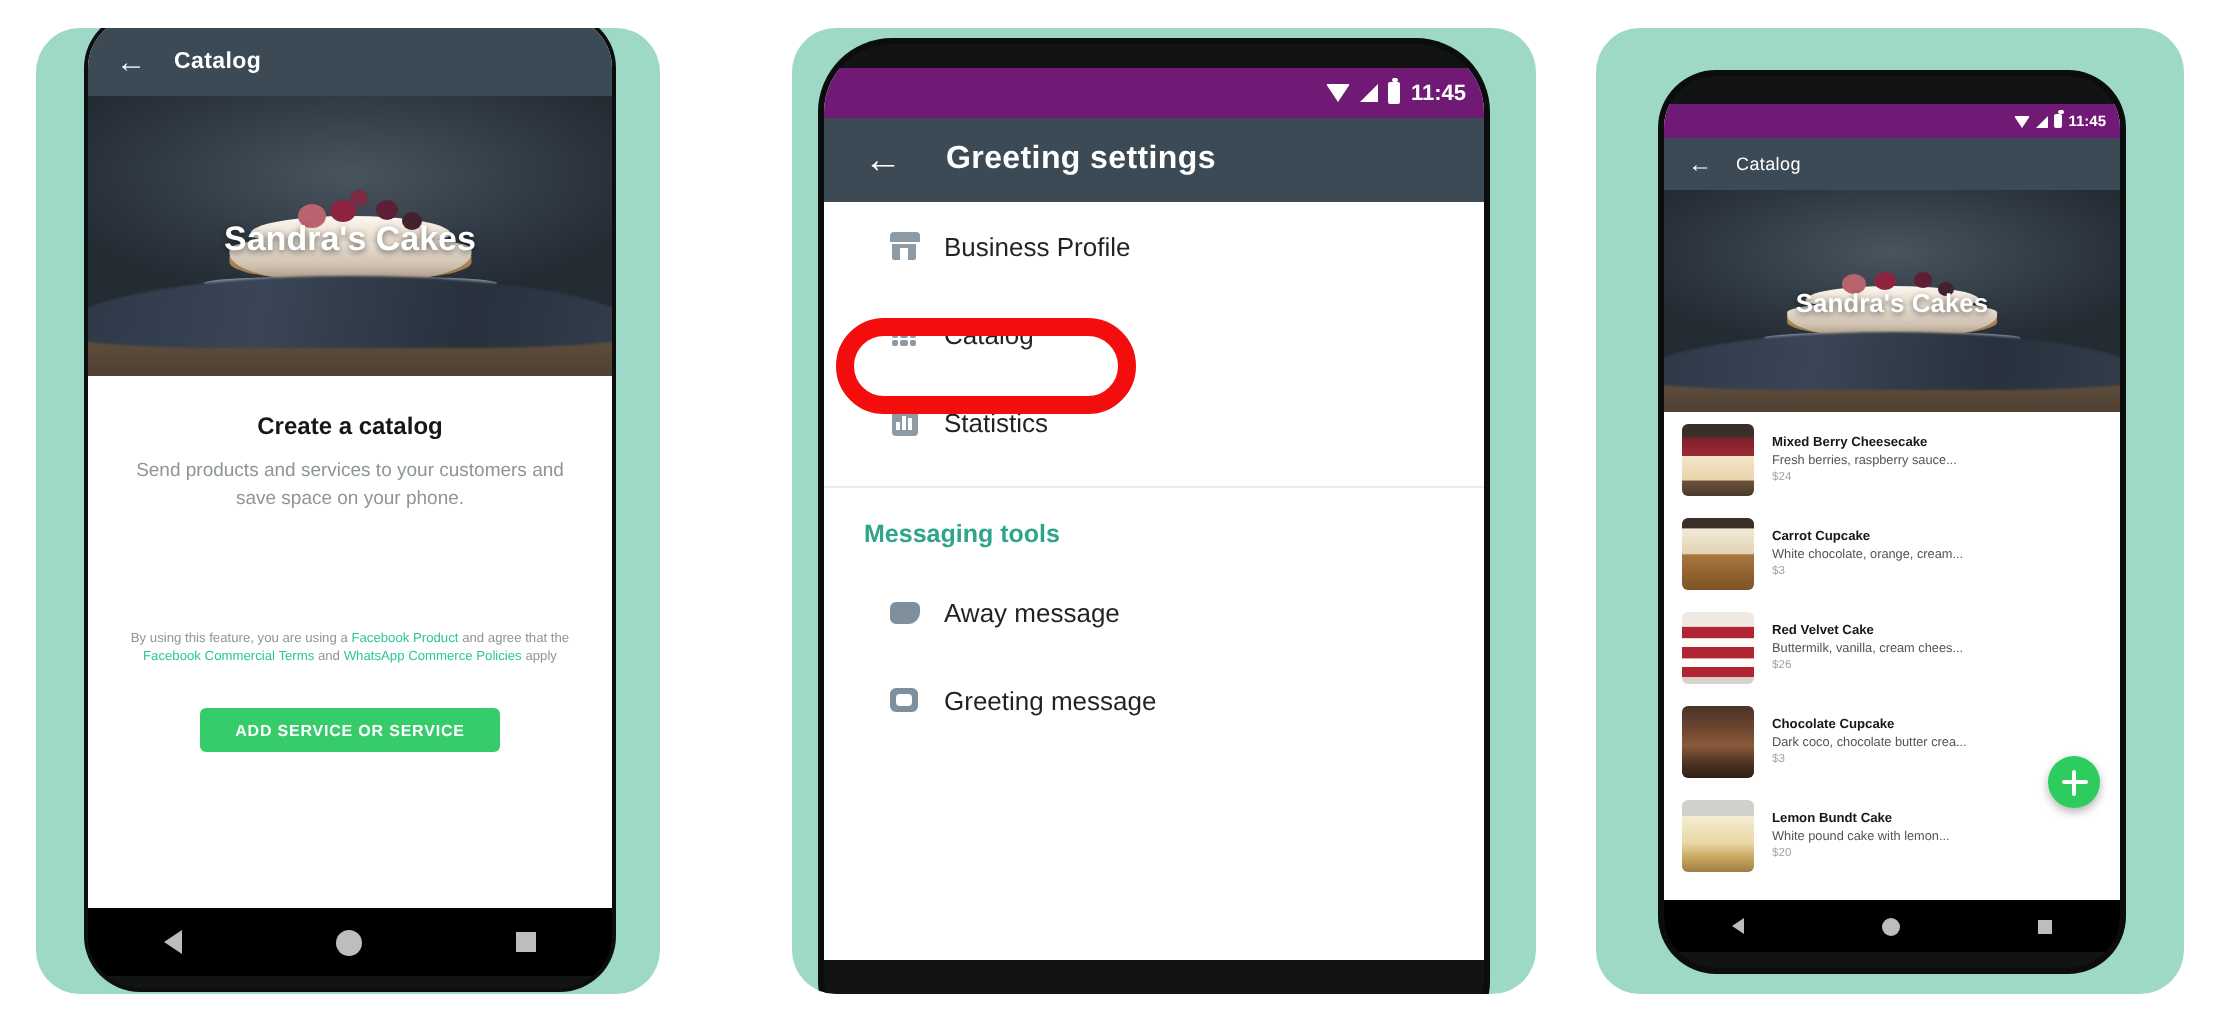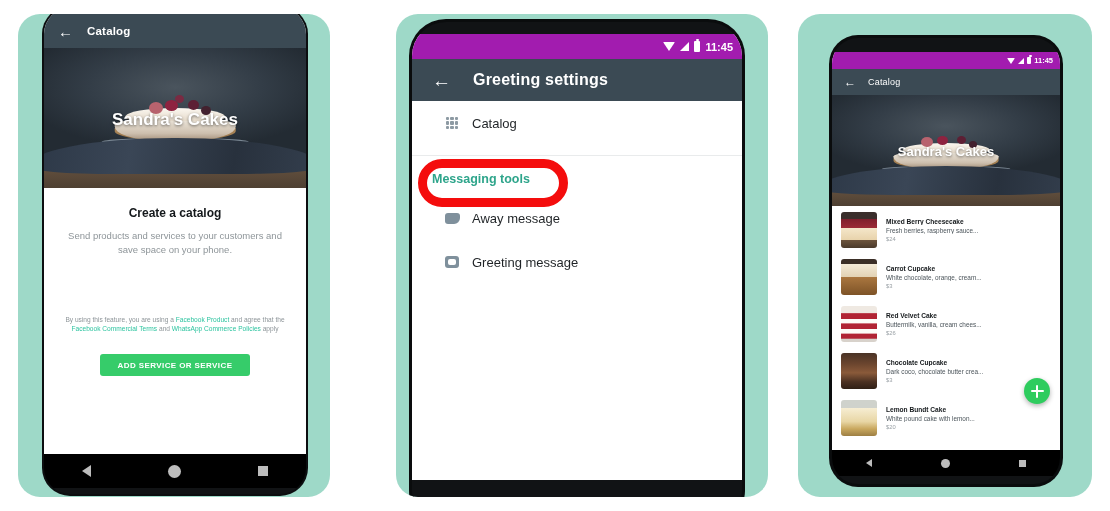--- a/index.html
+++ b/index.html
@@ -129,21 +129,21 @@
   #phone-2 {
     left: 16px; top: 8px; width: 330px; height: 495px;
     border-radius: 34px 34px 26px 26px;
     box-shadow: 0 0 0 3px #0a0c0d;
   }
   #phone-2 .screen { top: 12px; height: 446px; background:#fff; }
   #p2-sidebtn { right:-4px; top:140px; width:7px; height:68px; background:#1b1e21; border-radius:2px; }
   #p2-sidebtn2 { left:-4px; top:160px; width:7px; height:52px; background:#1b1e21; border-radius:2px; }
 
   .statusbar {
-    background:#a21caf; color:#fff; display:flex; align-items:center;
+    background:#701a75; color:#fff; display:flex; align-items:center;
     justify-content:flex-end; gap:5px; padding:0 9px;
   }
   .statusbar .clock { font-weight:700; }
   .ic-wifi { width:0;height:0;border-left:6px solid transparent;border-right:6px solid transparent;border-top:9px solid #fff; border-radius:1px;}
   .ic-sig  { width:0;height:0;border-left:9px solid transparent;border-bottom:9px solid #fff;}
   .ic-bat  { width:6px;height:11px;background:#fff;border-radius:1px;position:relative;}
   .ic-bat:before{content:"";position:absolute;top:-2px;left:1.6px;width:3px;height:2px;background:#fff;border-radius:1px;}
 
   .settings-list { background:#fff; }
   .srow { display:flex; align-items:center; }
@@ -285,38 +285,58 @@
           <span class="clock">11:45</span>
         </div>
 
         <div class="appbar" style="height:42px;gap:22px;padding:0 20px;">
           <span class="back" style="font-size:19px;">←</span>
           <span class="title" style="font-size:16px;">Greeting settings</span>
         </div>
 
         <div class="settings-list">
 
+          <div class="srow" style="height:44px;padding:0 20px;">
+            <span class="sicon" style="width:40px;">
+              <span class="store-ic" style="width:15px;height:14px;display:block;">
+                <span class="awn"></span>
+                  <span class="bod"></span>
+                  <span class="dr"></span>
+              </span>
+            </span>
+            <span class="slabel" style="font-size:13px;">Business Profile</span>
+          </div>
 
           <div class="srow" style="height:44px;padding:0 20px;">
             <span class="sicon" style="width:40px;">
               <span class="grid-ic" style="width:13px;height:13px;">
                 <i></i>
                   <i></i>
                   <i></i>
                   <i></i>
                   <i></i>
                   <i></i>
                   <i></i>
                   <i></i>
                   <i></i>
               </span>
             </span>
             <span class="slabel" style="font-size:13px;">Catalog</span>
           </div>
 
+          <div class="srow" style="height:44px;padding:0 20px;">
+            <span class="sicon" style="width:40px;">
+              <span class="bars-ic" style="width:13px;height:13px;display:block;">
+                <i style="left:20%;height:34%;"></i>
+                  <i style="left:44%;height:55%;"></i>
+                  <i style="left:68%;height:44%;"></i>
+              </span>
+            </span>
+            <span class="slabel" style="font-size:13px;">Statistics</span>
+          </div>
 
 
           <div class="divider" style="margin:10px 0 0;"></div>
 
           <div class="section-head" style="font-size:12.5px;padding:16px 20px 10px;">Messaging tools</div>
 
           <div class="srow" style="height:44px;padding:0 20px;">
             <span class="sicon" style="width:40px;">
               <span class="away-ic" style="width:15px;height:11px;display:block;"></span>
             </span>

